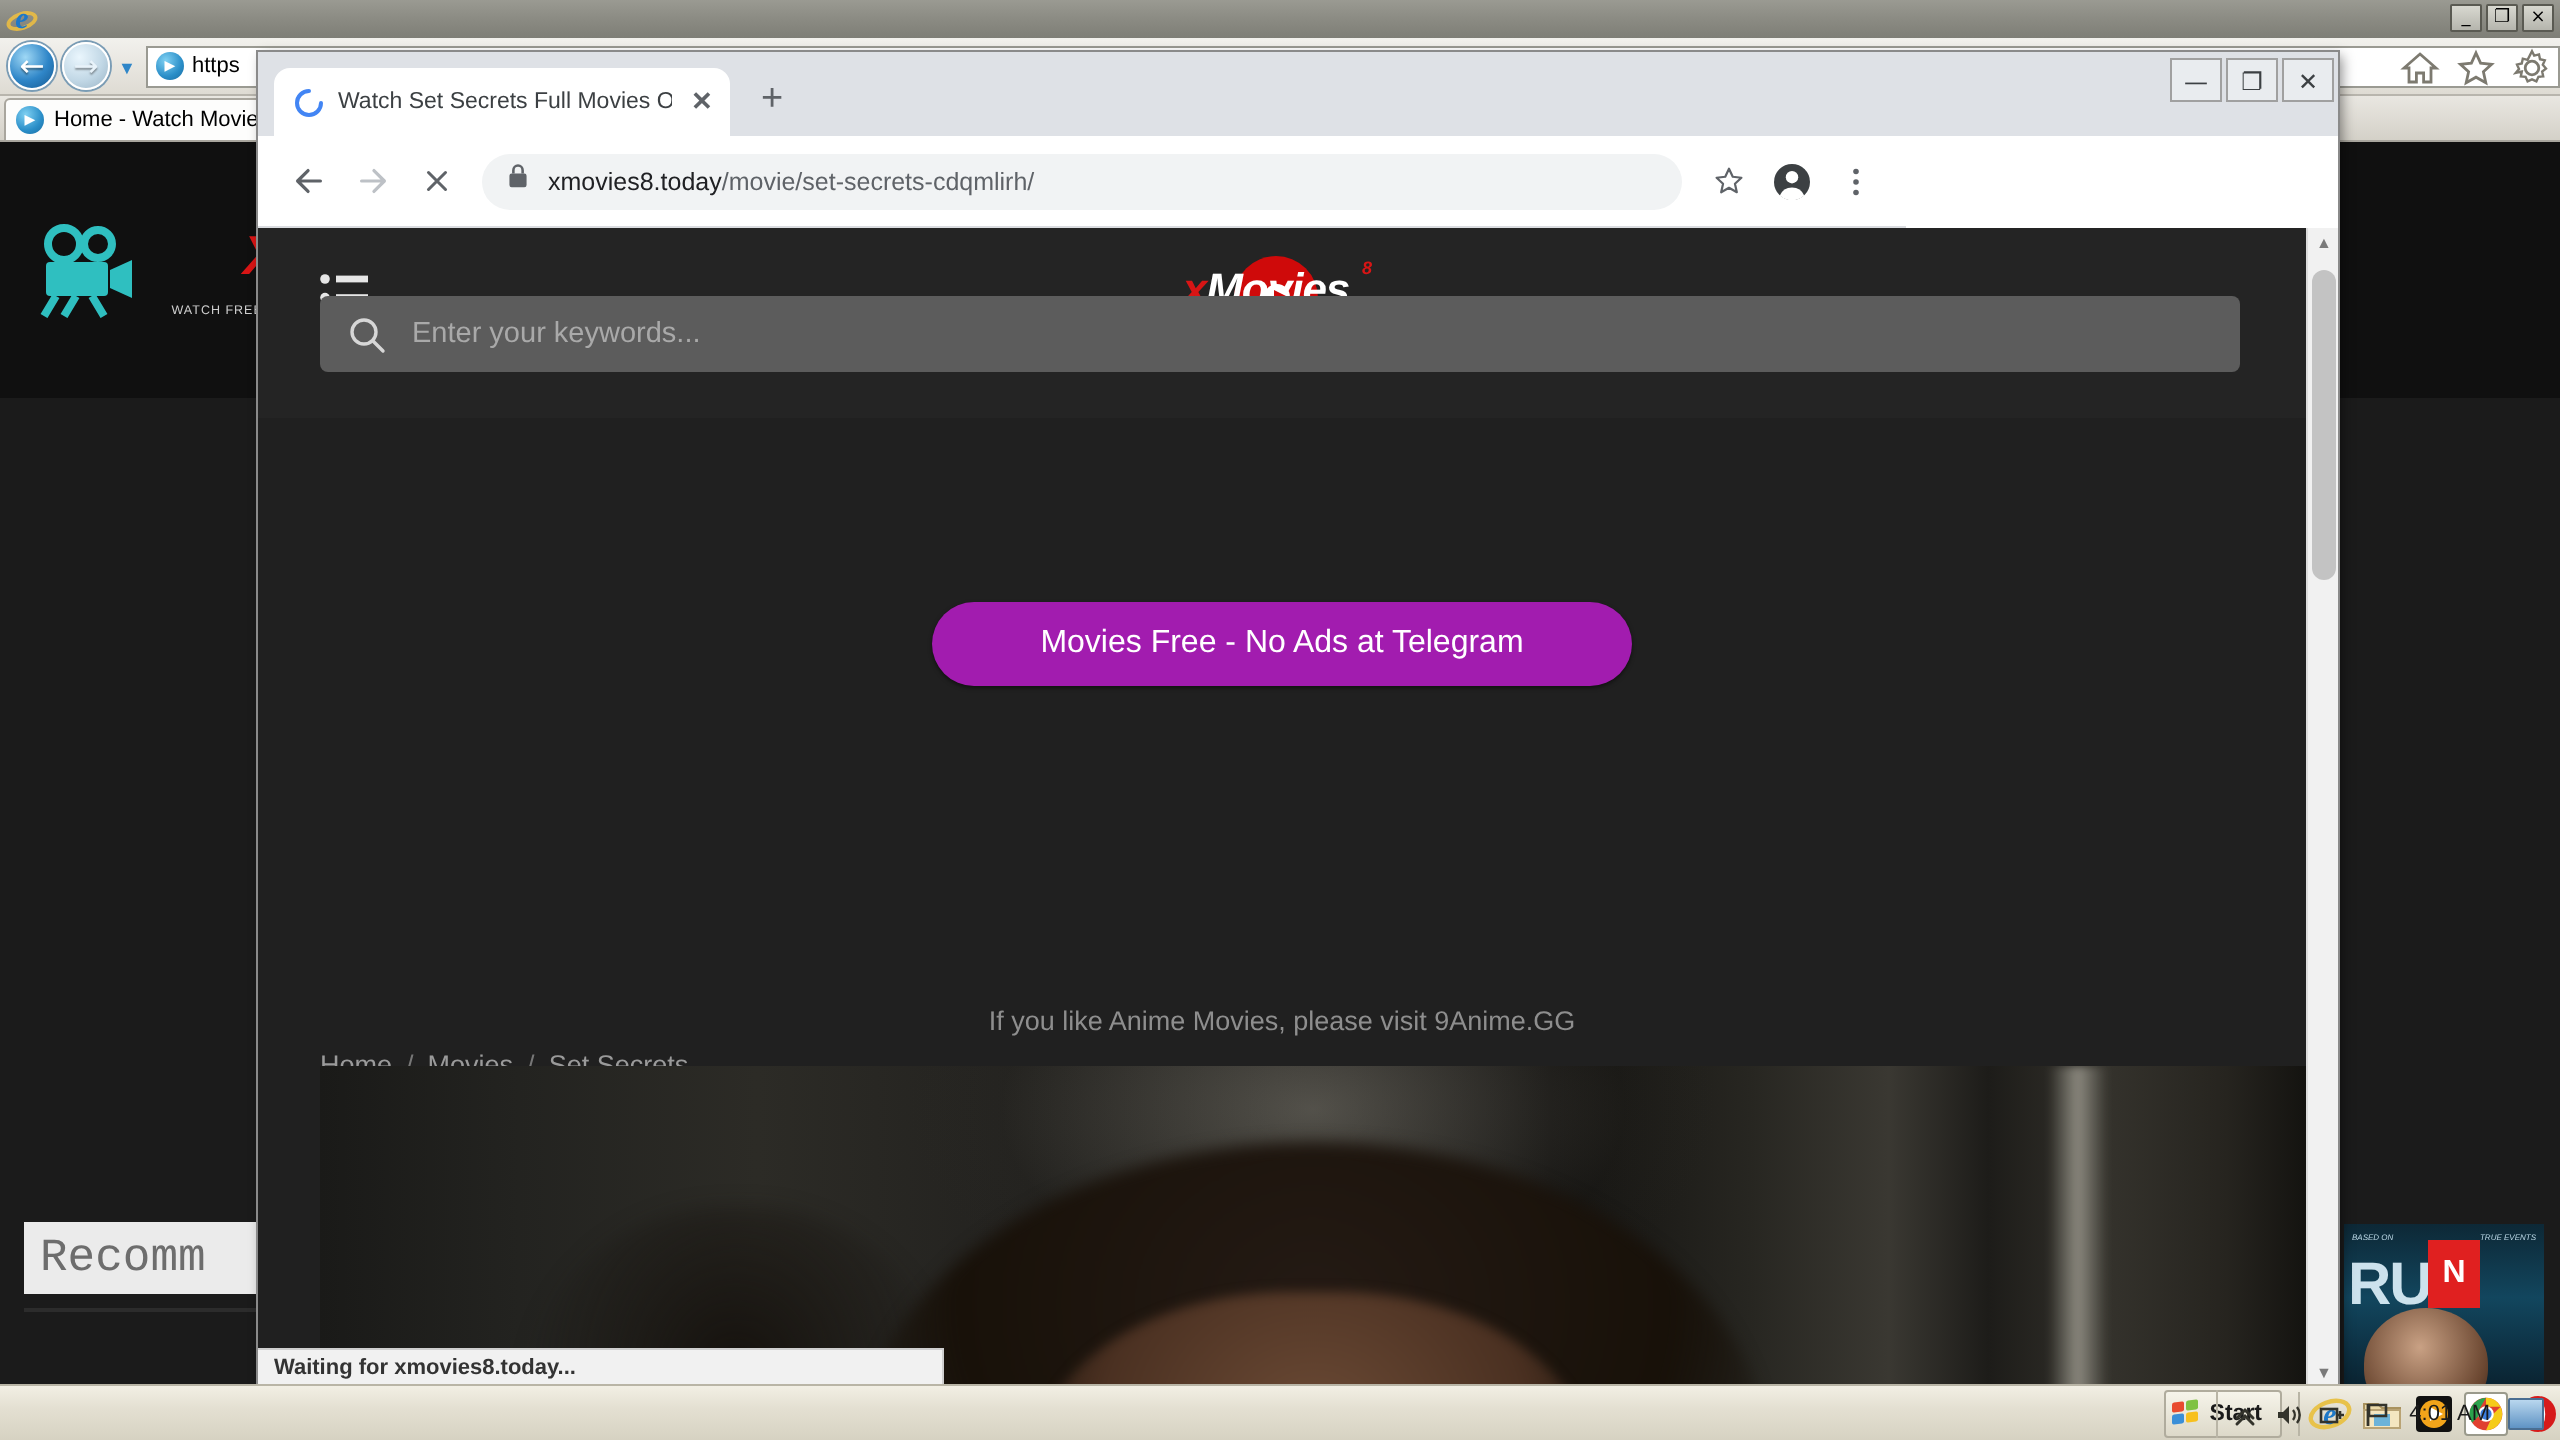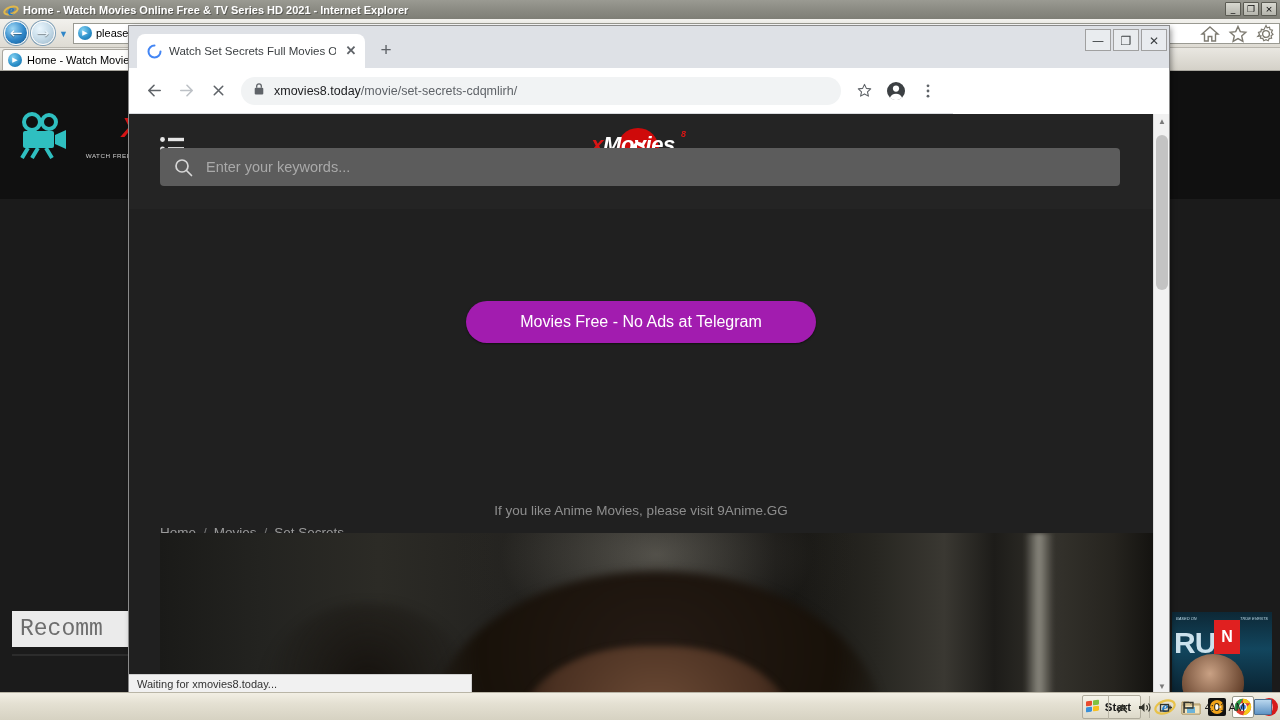--- a/index.html
+++ b/index.html
@@ -357,21 +357,21 @@
   }
   #chrome-scroll .thumb {
     position: absolute; left: 2px; top: 21px; width: 12px; height: 155px;
     background: #c3c3c3; border-radius: 6px;
   }
 
   
   #status-bubble {
     position: absolute; left: 129px; top: 674px; width: 343px; height: 19px;
     background: #f1f1f1; border: 1px solid #cfcfcf; border-left: none; border-bottom: none;
-    display: flex; align-items: center; padding-left: 8px;
+    display: flex; align-items: center; padding-left: 8px; font-weight: bold;
   }
   #status-bubble span { font-size: 11px; color: #333; white-space: nowrap; }
 
   
   #taskbar {
     position: absolute; left: 0; bottom: 0; width: 1280px; height: 28px;
     background: linear-gradient(to bottom,#f2efe4 0%, #e4e0d2 40%, #d6d2c2 100%);
     border-top: 1px solid #b9b5a6;
     display: flex; align-items: center; justify-content: flex-end;
   }
@@ -414,39 +414,38 @@
 
 <div id="screen">
 
   <div id="ie-window">
 
     <div id="ie-titlebar">
       <span class="ie-logo">
         <span class="ring"></span>
           <span class="e">e</span>
       </span>
-      <span id="ie-title-text">Home - Watch Movies Online Free &amp; TV Series HD 2021 - Internet Explorer</span>
       <span id="ie-winbtns">
         <span class="wb">_</span>
         <span class="wb">❐</span>
         <span class="wb">×</span>
       </span>
     </div>
 
     <div id="ie-toolbar">
       <span class="nav-circle">
           <span class="arrow">←</span>
         </span>
       <span class="nav-circle fwd">
           <span class="arrow">→</span>
         </span>
       <span id="ie-histdrop">▼</span>
       <span id="ie-addr">
         <span class="ie-fav-dot"></span>
-        <span id="ie-addr-text">please</span>
+        <span id="ie-addr-text">https</span>
       </span>
       <span id="ie-tools">
         <span class="ticon">
           <svg viewBox="0 0 20 20" width="20" height="20">
               <path d="M10 3 L18 10 H15.5 V17 H11.8 V12.5 H8.2 V17 H4.5 V10 H2 Z" fill="none" stroke="#7d7a70" stroke-width="1.4"></path>
             </svg>
         </span>
         <span class="ticon">
           <svg viewBox="0 0 20 20" width="20" height="20">
               <path d="M10 2.5 L12.3 7.6 L17.8 8.2 L13.7 11.9 L14.9 17.4 L10 14.6 L5.1 17.4 L6.3 11.9 L2.2 8.2 L7.7 7.6 Z" fill="none" stroke="#7d7a70" stroke-width="1.4"></path>

